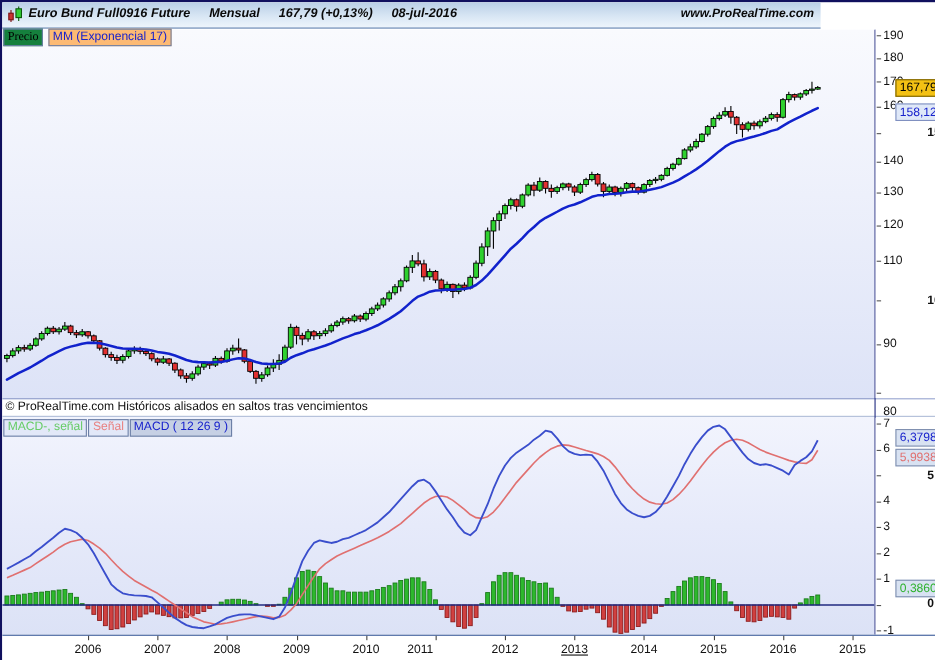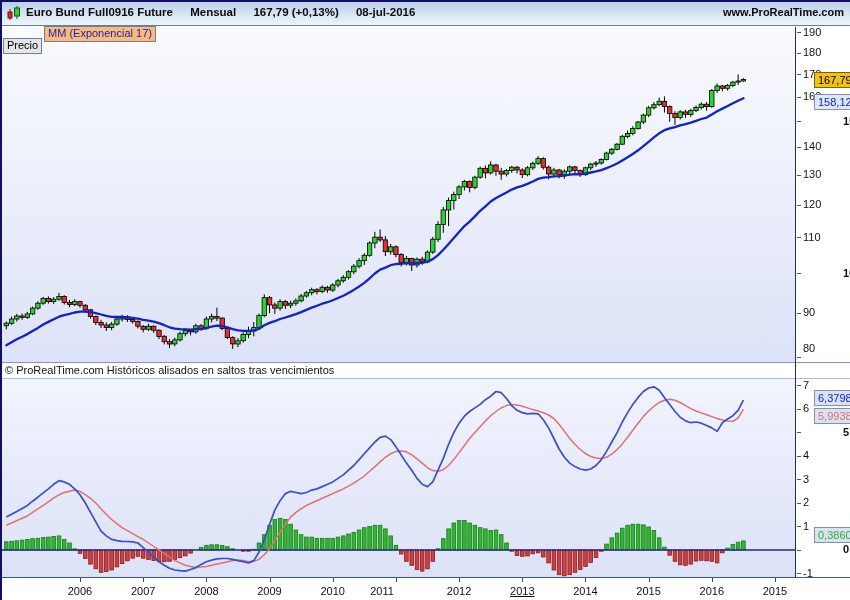--- a/index.html
+++ b/index.html
@@ -1,30 +1,30 @@
 <!DOCTYPE html>
 <html><head>
 <meta charset="utf-8">
 <style>
   html,body{margin:0;padding:0;background:#fff;}
   #app{position:relative;width:850px;height:600px;overflow:hidden;
        font-family:"Liberation Sans","DejaVu Sans",sans-serif;
        border-top:2px solid #10105e;border-left:2px solid #10105e;box-sizing:border-box;
        background:#ffffff;}
   
-  #header{position:absolute;left:0;top:0;width:848px;height:23px;
+  #header{position:absolute;left:0;top:0;width:744px;height:23px;
           background:linear-gradient(180deg,#b9cfe6 0%,#d8e6f4 55%,#eef5fc 100%);
-          border-bottom:1px solid #5d7fae;}
+          border-bottom:1px solid #5d7fae;font-style:italic;}
   #title-row{position:absolute;left:24px;top:4px;font-size:11.5px;font-weight:bold;color:#0a0a0a;white-space:nowrap;}
   #title-row span{margin-right:14px;}
   #site{position:absolute;right:6px;top:4px;font-size:11px;font-weight:bold;color:#0a0a0a;}
   #logo{position:absolute;left:4px;top:3px;width:17px;height:17px;}
   
   .tab{position:absolute;font-size:11px;padding:0px 3px 1px 3px;border:1px solid #6c7fa6;line-height:13px;}
-  #tab-precio{left:1px;top:36px;background:#e5e5e5;color:#000;}
+  #tab-precio{left:1px;top:24px;background:#15803d;color:#000;font-family:Liberation Serif, serif;}
   #tab-mm{left:42px;top:24px;background:#fdba74;color:#1822cc;}
   
   #price-panel{position:absolute;left:0;top:25px;width:793px;height:335px;
       background:linear-gradient(180deg,#f9fafe 0%,#edf0fb 45%,#dde3f7 100%);}
   #macd-panel{position:absolute;left:0;top:377px;width:793px;height:198px;
       background:linear-gradient(180deg,#f2f4fd 0%,#e6eafa 50%,#dce2f6 100%);}
   #copyright-bar{position:absolute;left:0;top:360px;width:850px;height:15px;background:#ffffff;
       border-top:1px solid #8594c8;font-size:11px;color:#111;padding-top:1px;}
   #copyright-bar span{margin-left:3px;}
   #splitter{position:absolute;left:0;top:376px;width:850px;height:1px;background:#aebcd8;}
@@ -513,20 +513,23 @@
   </div>
 
   <div id="tab-precio" class="tab">Precio</div>
   <div id="tab-mm" class="tab">MM (Exponencial 17)</div>
 
   <div id="copyright-bar">
     <span>© ProRealTime.com  Históricos alisados en saltos tras vencimientos</span>
   </div>
   <div id="splitter"></div>
 
+  <div id="macd-tabs">
+    <span id="macd-tab-1" class="macd-tab">MACD-, señal</span><span id="macd-tab-2" class="macd-tab">Señal</span><span id="macd-tab-3" class="macd-tab">MACD ( 12 26 9 )</span>
+  </div>
 
   <div id="v-sep"></div>
   <div id="price-axis">
       <div class="ax-tick" style="top: 5.4px;"></div>
       <div class="ax-label" style="top: -1.1px;">190</div>
       <div class="ax-tick" style="top: 25.7px;"></div>
       <div class="ax-label" style="top: 19.2px;">180</div>
       <div class="ax-tick" style="top: 47.1px;"></div>
       <div class="ax-label" style="top: 40.6px;">170</div>
       <div class="ax-tick" style="top: 69.8px;"></div>
@@ -539,21 +542,21 @@
       <div class="ax-label" style="top: 141.2px;">130</div>
       <div class="ax-tick" style="top: 177.7px;"></div>
       <div class="ax-label" style="top: 171.2px;">120</div>
       <div class="ax-tick" style="top: 210.4px;"></div>
       <div class="ax-label" style="top: 203.9px;">110</div>
       <div class="ax-tick" style="top: 246.1px;"></div>
       <div class="ax-label bold" style="top: 239.6px;">100</div>
       <div class="ax-tick" style="top: 285.6px;"></div>
       <div class="ax-label" style="top: 279.1px;">90</div>
       <div class="ax-tick" style="top: 329.8px;"></div>
-      <div class="ax-label" style="top: 315px;">80</div>
+      <div class="ax-label" style="top: 341px;">80</div>
       <div class="badge last" style="top: 44.5px;">167,79</div>
       <div class="badge ema" style="top: 66.8px;">158,12</div>
     </div>
   <div id="macd-axis">
       <div class="ax-tick" style="top: 5.1px;"></div>
       <div class="ax-label" style="top: -1.4px;">7</div>
       <div class="ax-tick" style="top: 28.6px;"></div>
       <div class="ax-label" style="top: 22.1px;">6</div>
       <div class="ax-tick" style="top: 52.1px;"></div>
       <div class="ax-label bold" style="top: 45.6px;">5</div>

